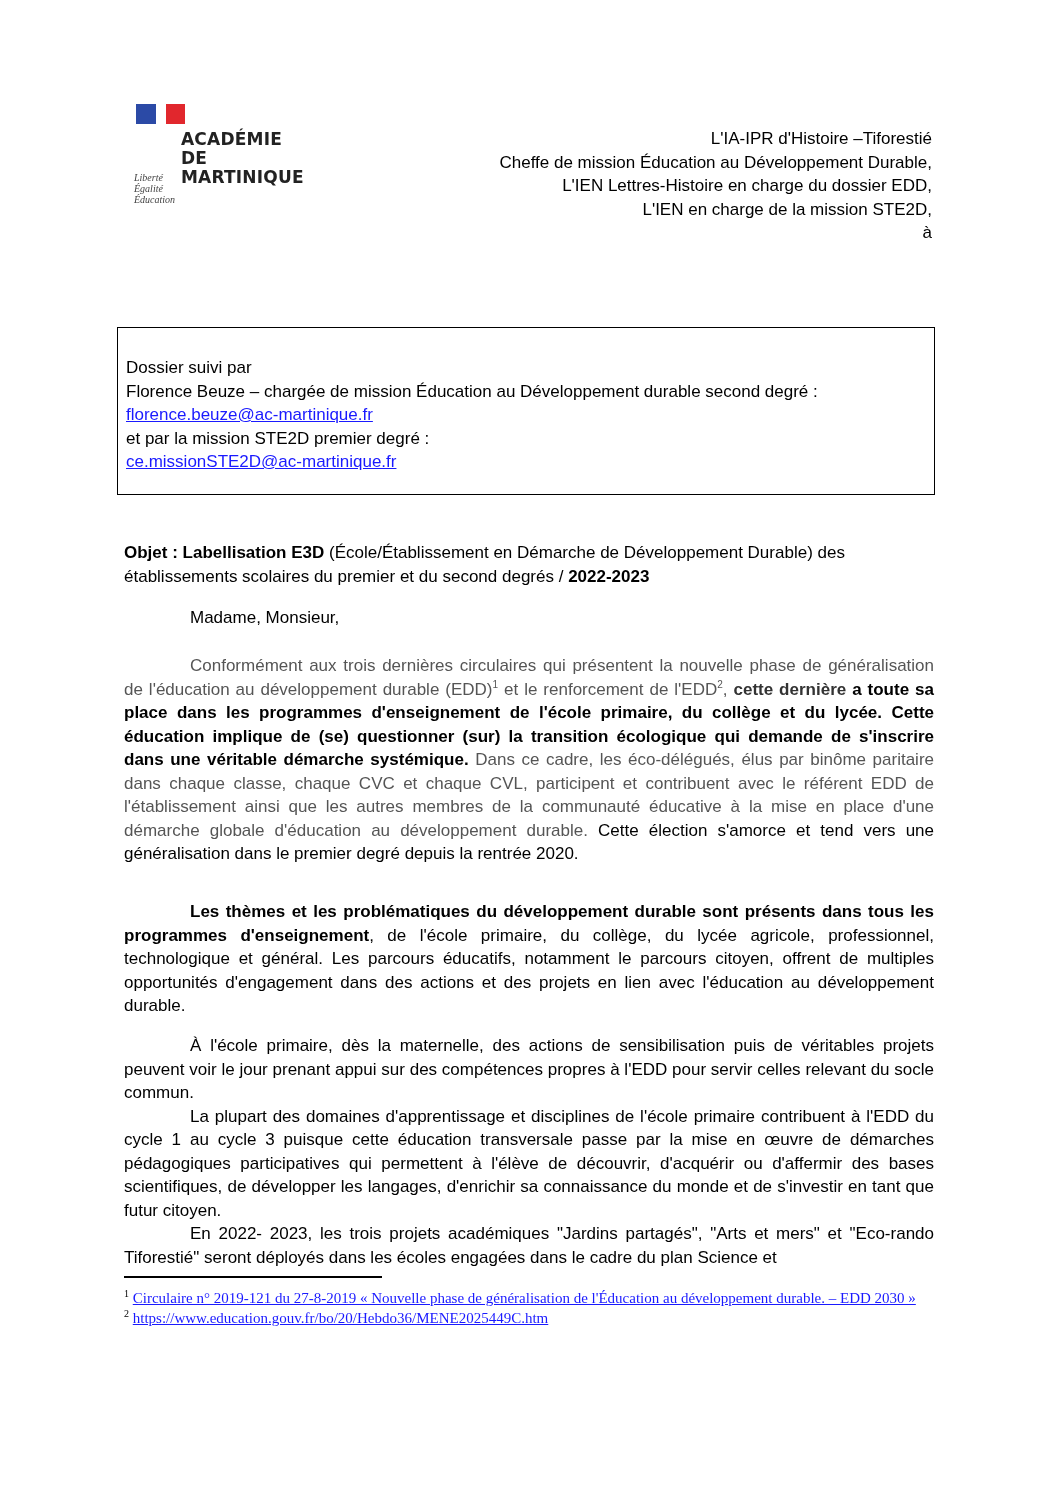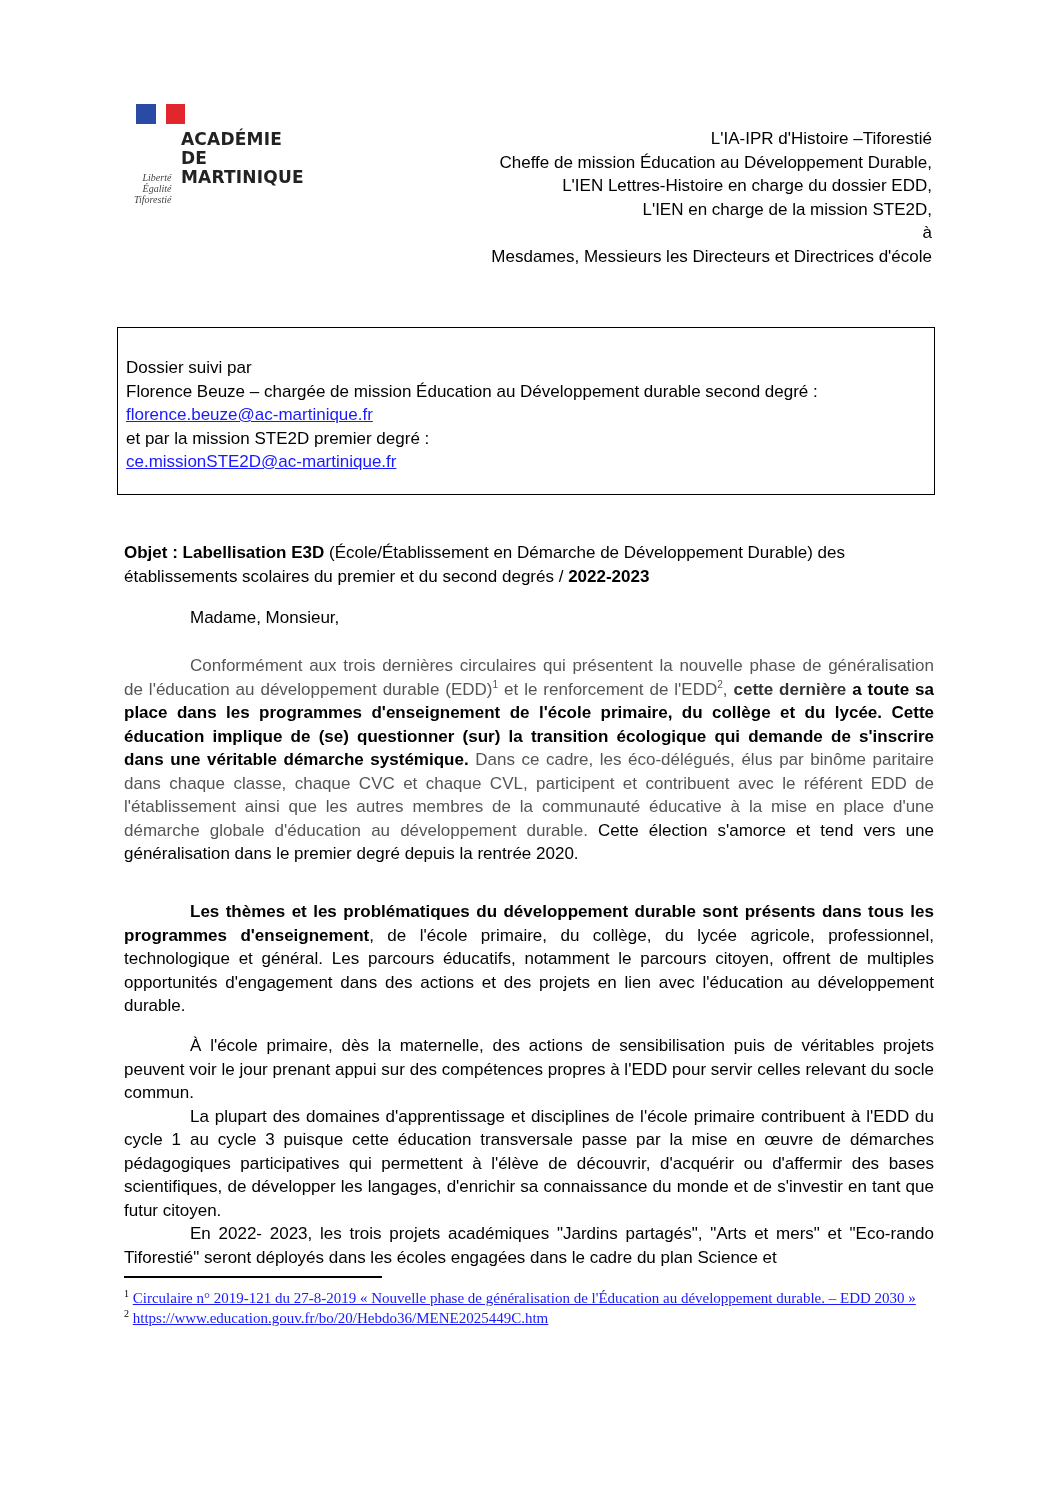--- a/index.html
+++ b/index.html
@@ -6,21 +6,21 @@
   body { width:1058px; height:1497px; position:relative; overflow:hidden;
          font-family:"Liberation Sans", sans-serif; color:#000; }
   .logo { position:absolute; left:128px; top:96px; width:180px; height:120px; }
   .flag { position:absolute; left:8px; top:8px; width:48px; height:20px; }
   .flag .b { position:absolute; left:0; top:0; width:20px; height:20px; background:#2b4aa6; }
   .flag .w { position:absolute; left:20px; top:0; width:10px; height:20px; background:#fff; }
   .flag .r { position:absolute; left:30px; top:0; width:19px; height:20px; background:#e1272d; }
   .logo-title { position:absolute; left:5px; top:34px; font-family:"DejaVu Sans", sans-serif; font-weight:bold;
                 font-size:17px; line-height:19px; color:#222; letter-spacing:0.2px;margin-left:48px; }
   .motto { position:absolute; left:6px; top:76px; font-family:"Liberation Serif", serif; font-style:italic;
-           font-size:10px; line-height:11px; color:#444;text-align:right; }
+           font-size:10px; line-height:11px; color:#444; }
   .recipients { position:absolute; right:126px; top:127px; text-align:right; font-size:17px; line-height:23.5px; }
   .box { position:absolute; left:117px; top:327px; width:816px; height:166px; border:1.5px solid #000; }
   .box-inner { position:absolute; left:8px; top:28px; font-size:17px; line-height:23.5px; }
   a.link { color:#1a1aff; text-decoration:underline; }
   .main { position:absolute; left:124px; width:810px; font-size:17px; line-height:23.5px; }
   .obj { top:541px; }
   .salut { top:606px; left:190px; }
   .p { text-align:justify; }
   .p1 { top:654px; color:#555; }
   .p2 { top:900px; }
@@ -41,31 +41,30 @@
       <div class="w"></div>
       <div class="r"></div>
   </div>
   <div class="logo-title">
     <div>ACADÉMIE</div>
     <div>DE MARTINIQUE</div>
   </div>
   <div class="motto">
     <div>Liberté</div>
     <div>Égalité</div>
-    <div>Tiforestié</div>
+    <div>Éducation</div>
   </div>
 </div>
 
 <div class="recipients">
   <div>L'IA-IPR d'Histoire –Tiforestié</div>
   <div>Cheffe de mission Éducation au Développement Durable,</div>
   <div>L'IEN Lettres-Histoire en charge du dossier EDD,</div>
   <div>L'IEN en charge de la mission STE2D,</div>
   <div>à</div>
-  <div>Mesdames, Messieurs les Directeurs et Directrices d'école</div>
 </div>
 
 <div class="box">
   <div class="box-inner">
     <div>Dossier suivi par</div>
     <div>Florence Beuze – chargée de mission Éducation au Développement durable second degré :</div>
     <div><a class="link" href="#">florence.beuze@ac-martinique.fr</a></div>
     <div>et par la mission STE2D premier degré :</div>
     <div><a class="link" href="#">ce.missionSTE2D@ac-martinique.fr</a></div>
   </div>

